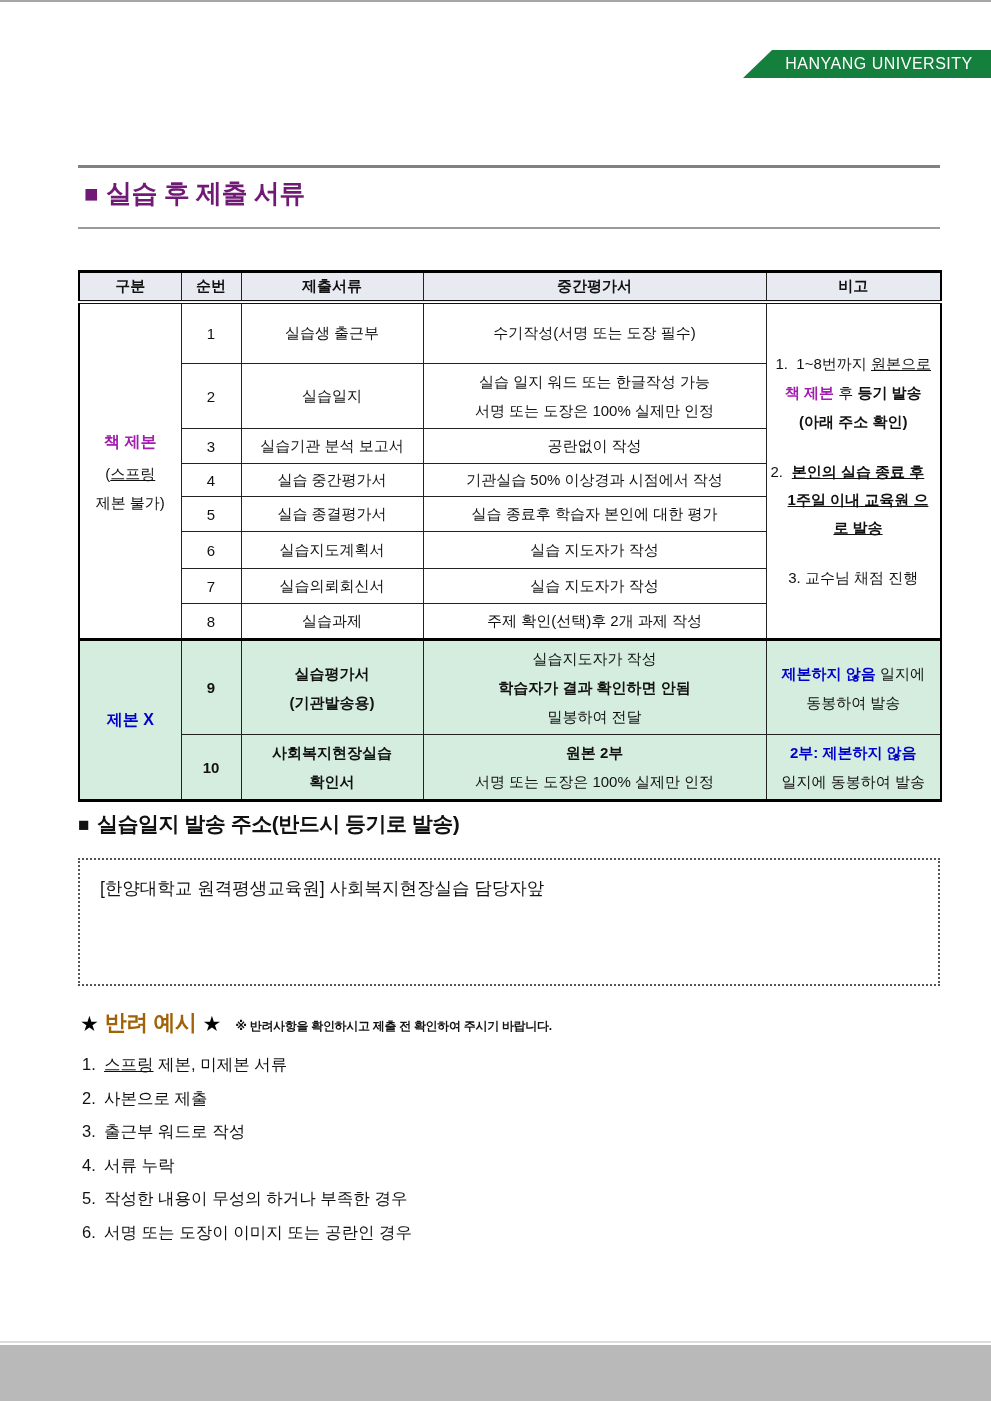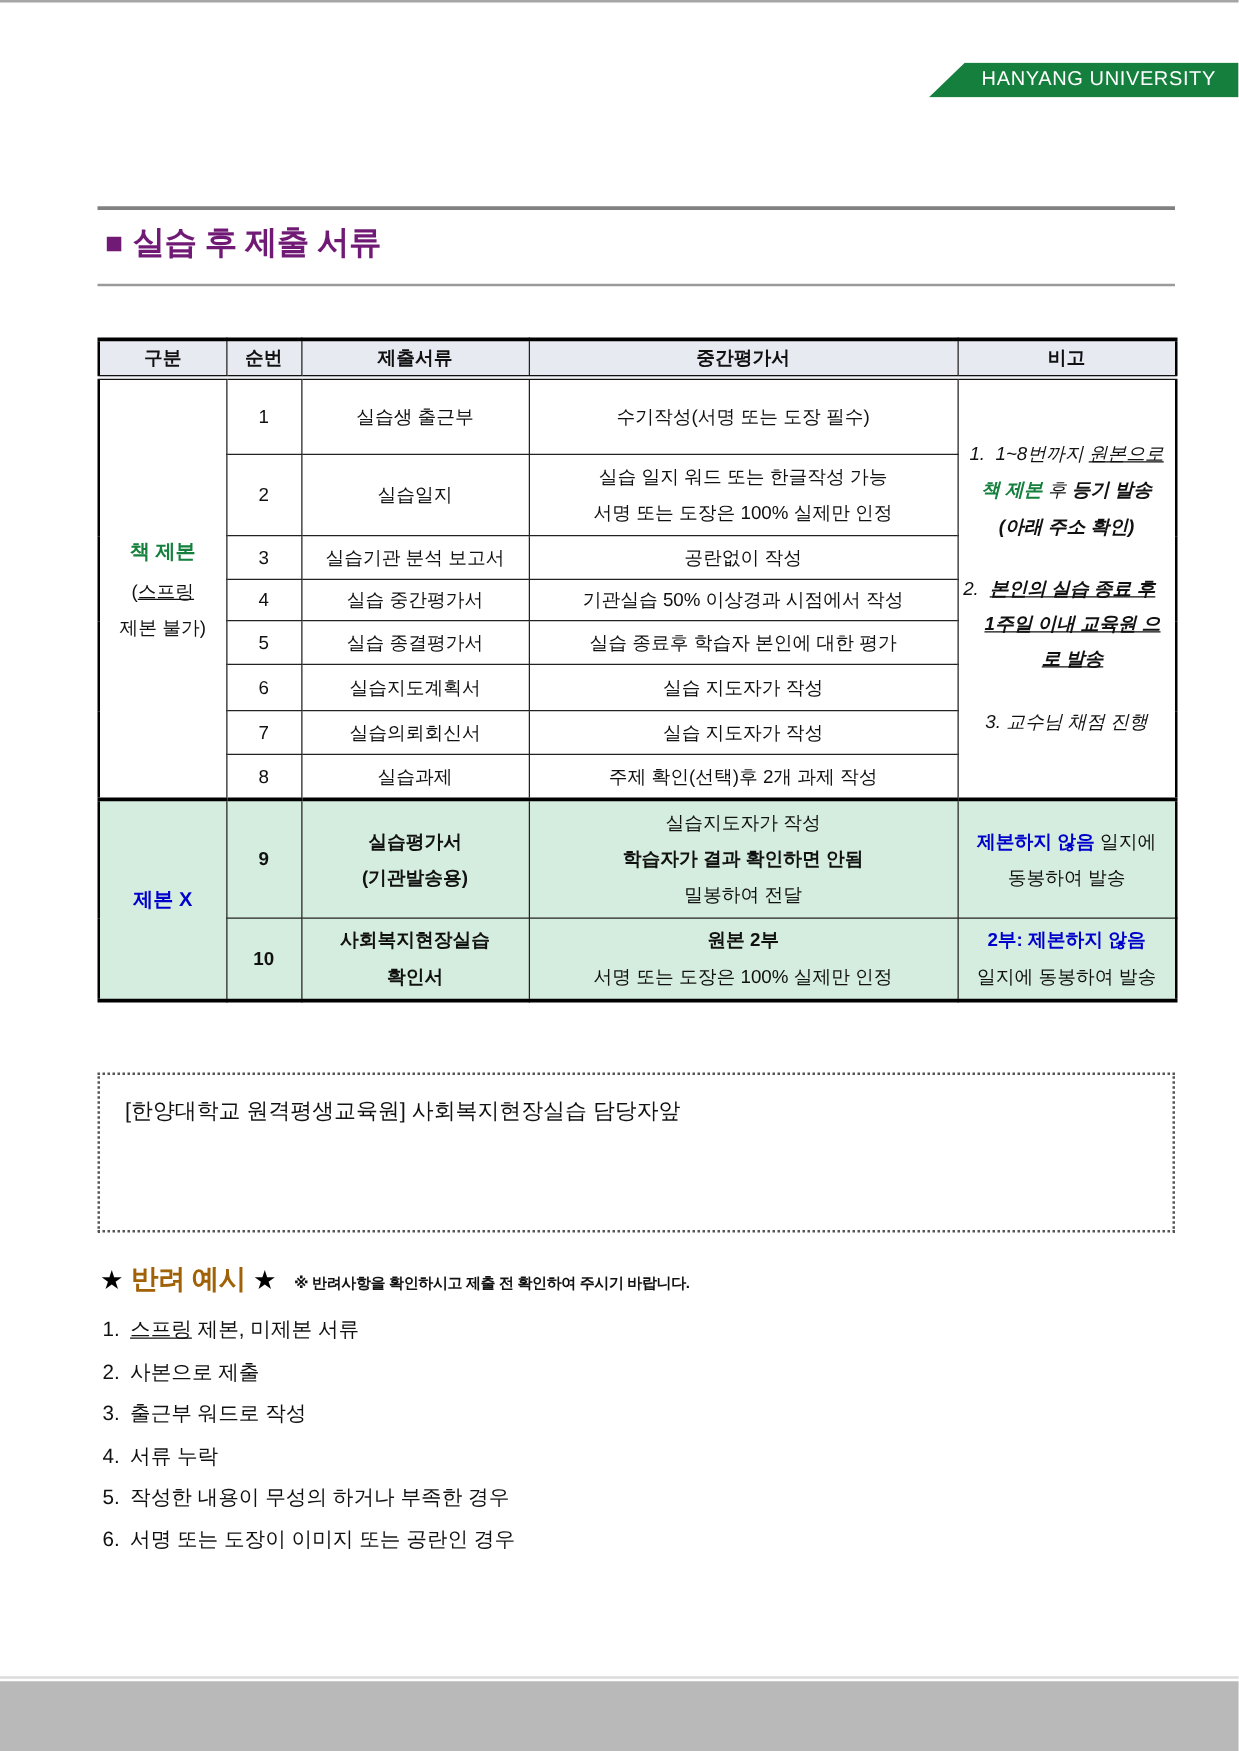--- a/index.html
+++ b/index.html
@@ -25,27 +25,27 @@
   table.docs { position:absolute; left:78px; top:270px; width:862px; border-collapse:collapse; table-layout:fixed;
                font-size:15px; }
   table.docs { border:2px solid #000; border-top-width:3px; border-bottom-width:3px; }
   table.docs th, table.docs td { border:1.5px solid #222; text-align:center; vertical-align:middle; padding:3px 4px; }
   table.docs thead th { background:#e8eaf2; font-weight:bold; height:30px; border-bottom:4px double #111; }
   table.docs td div { line-height:29px; }
   tr.sep td { border-top:3px solid #000; }
   tr.green td { background:#d5edde; }
   .b { font-weight:bold; }
   .u { text-decoration:underline; }
-  .red { color:#15803d; }
+  .red { color:#a21caf; }
   .blue { color:#0000cc; }
   td.group1 { font-size:15px; }
   td.group1 .gmain { font-size:16px; line-height:34px; }
   td.group2 { font-size:16px; }
   td.remark { text-align:left; padding:6px 6px 6px 9px; vertical-align:middle; }
-  td.remark .rk { line-height:28px;font-style:italic; }
+  td.remark .rk { line-height:28px; }
   td.remark .rk2 { display:flex; gap:4px; margin-top:22px; margin-bottom:22px; }
   td.remark .rk2 .rk2t { width:142px; line-height:28px; }
   td.rgreen { padding:4px 8px; }
   td.rgreen div { line-height:28px; }
 
   
   .addr-title { position:absolute; left:78px; top:810px; font-size:21px; font-weight:bold; letter-spacing:-0.5px; }
   .addr-title .sq { font-size:19px; margin-right:8px; }
   .addr-box { position:absolute; left:78px; top:858px; width:862px; height:128px; border:2px dotted #555;
               padding:8px 20px; font-size:17.5px; line-height:40px; }
@@ -187,20 +187,23 @@
           <div>서명 또는 도장은 100% 실제만 인정</div>
         </td>
         <td class="rgreen">
           <div class="blue b">2부: 제본하지 않음</div>
           <div>일지에 동봉하여 발송</div>
         </td>
       </tr>
     </tbody>
   </table>
 
+  <div class="addr-title">
+    <span class="sq">■</span><span>실습일지 발송 주소(반드시 등기로 발송)</span>
+  </div>
   <div class="addr-box">
     <div>[한양대학교 원격평생교육원] 사회복지현장실습 담당자앞</div>
   </div>
 
   <div class="reject-head">
     <span class="star">★</span><span class="rtitle">반려 예시</span><span class="star">★</span><span class="rnotice">※ 반려사항을 확인하시고 제출 전 확인하여 주시기 바랍니다.</span>
   </div>
 
   <div class="reject-list">
     <div class="rj-item">

